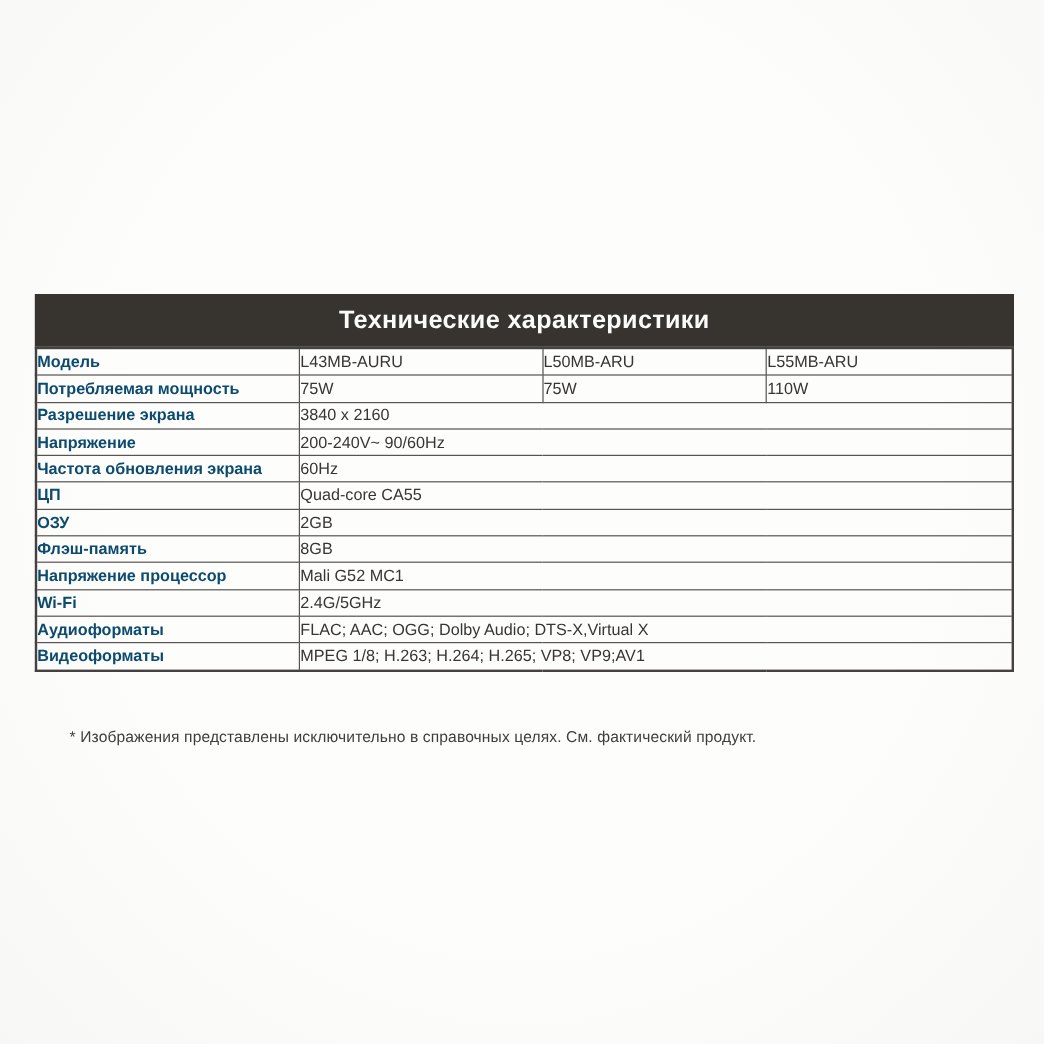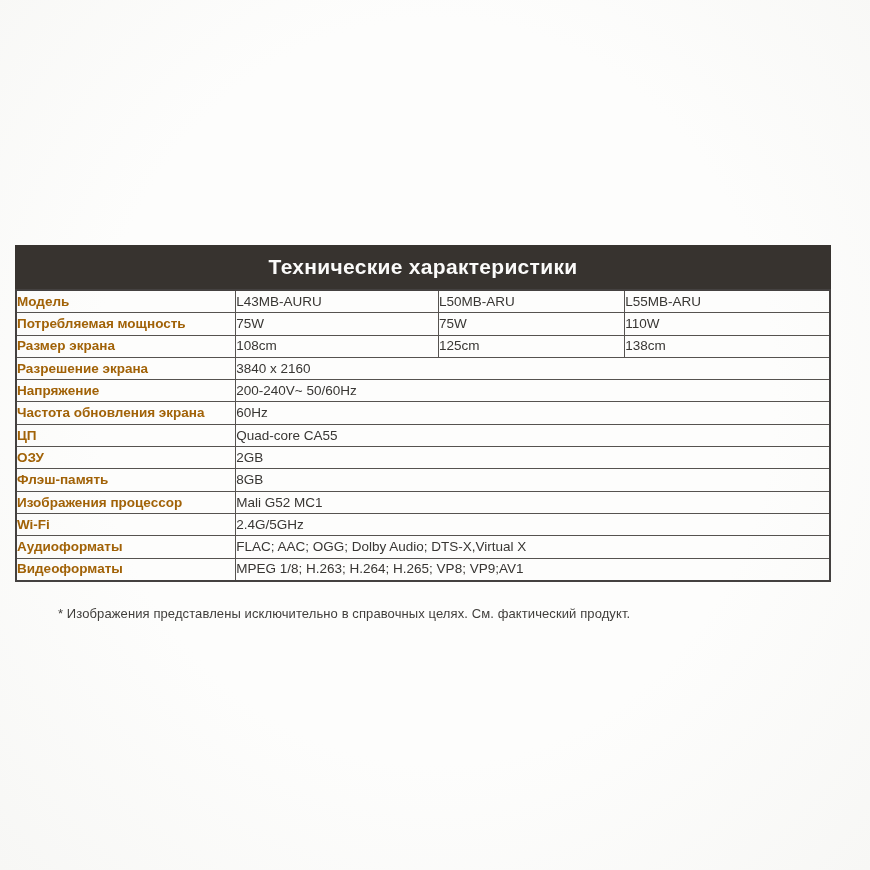--- a/index.html
+++ b/index.html
@@ -10,21 +10,21 @@
     overflow: hidden;
   }
   body {
     position: relative;
     font-family: "Liberation Sans", sans-serif;
     background: radial-gradient(ellipse at 50% 45%, #fdfdfc 55%, #f7f7f5 100%);
     color: #2f2d2a;
   }
   .sheet {
     position: absolute;
-    left: 15px;
+    left: 29px;
     top: 245px;
     width: 816px;
   }
   .title-band {
     height: 44px;
     background: linear-gradient(180deg, #3b3733 0%, #34303 0%, #3a3632 30%, #332f2c 100%);
     background-color: #37332f;
     display: flex;
     align-items: center;
     justify-content: center;
@@ -49,21 +49,21 @@
     line-height: 1;
     overflow: hidden;
     white-space: nowrap;
   }
   table.spec {
     border: 2px solid #444140;
   }
   td.lbl {
     font-weight: bold;
     padding-left: 9px;
-    color: #a16207;
+    color: #0c4a6e;
     text-align: left;
   }
   td.val {
     color: #383633;
     white-space: pre-wrap;
   }
   .footnote {
     position: absolute;
     left: 14px;
     top: 606px;
@@ -95,51 +95,45 @@
         <td class="val">L50MB-ARU</td>
         <td class="val">L55MB-ARU</td>
       </tr>
       <tr>
         <td class="lbl">Потребляемая мощность</td>
         <td class="val">75W</td>
         <td class="val">75W</td>
         <td class="val">110W</td>
       </tr>
       <tr>
-        <td class="lbl">Размер экрана</td>
-        <td class="val">108cm</td>
-        <td class="val">125cm</td>
-        <td class="val">138cm</td>
-      </tr>
-      <tr>
         <td class="lbl">Разрешение экрана</td>
         <td class="val" colspan="3">3840 x 2160</td>
       </tr>
       <tr>
         <td class="lbl">Напряжение</td>
-        <td class="val" colspan="3">200-240V~    50/60Hz</td>
+        <td class="val" colspan="3">200-240V~    90/60Hz</td>
       </tr>
       <tr>
         <td class="lbl">Частота обновления экрана</td>
         <td class="val" colspan="3">60Hz</td>
       </tr>
       <tr>
         <td class="lbl">ЦП</td>
         <td class="val" colspan="3">Quad-core CA55</td>
       </tr>
       <tr>
         <td class="lbl">ОЗУ</td>
         <td class="val" colspan="3">2GB</td>
       </tr>
       <tr>
         <td class="lbl">Флэш-память</td>
         <td class="val" colspan="3">8GB</td>
       </tr>
       <tr>
-        <td class="lbl">Изображения процессор</td>
+        <td class="lbl">Напряжение процессор</td>
         <td class="val" colspan="3">Mali G52 MC1</td>
       </tr>
       <tr>
         <td class="lbl">Wi-Fi</td>
         <td class="val" colspan="3">2.4G/5GHz</td>
       </tr>
       <tr>
         <td class="lbl">Аудиоформаты</td>
         <td class="val" colspan="3">FLAC; AAC; OGG; Dolby Audio; DTS-X,Virtual X</td>
       </tr>

